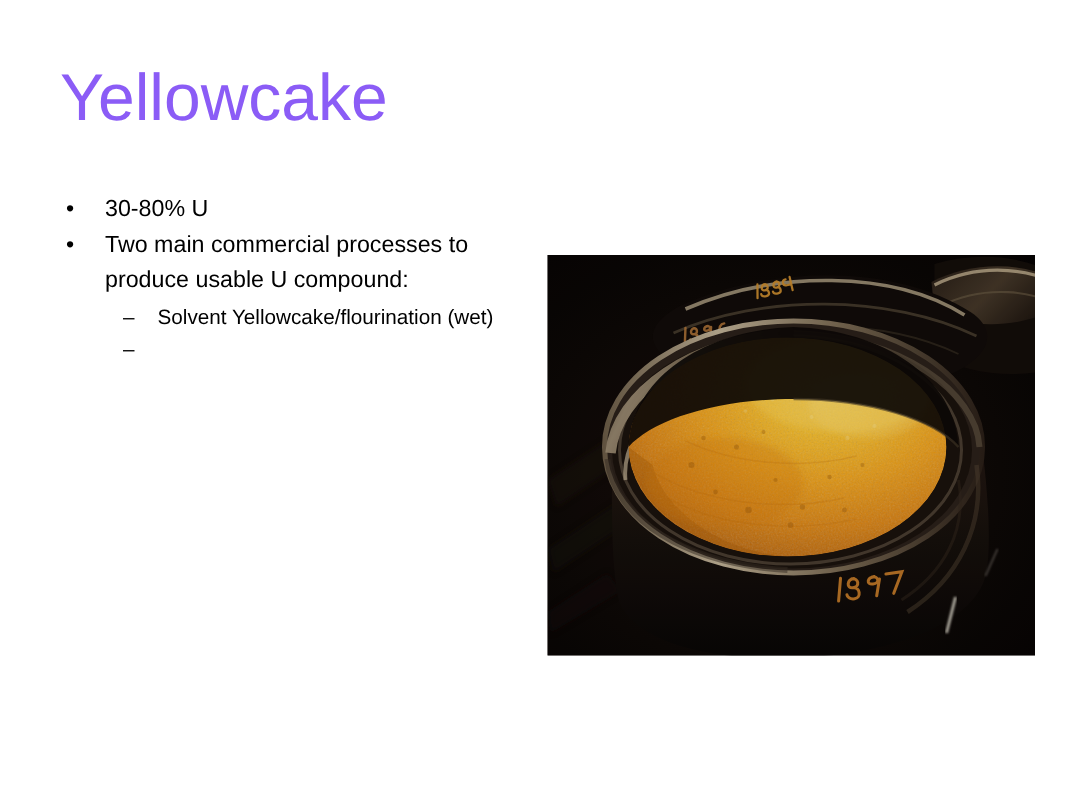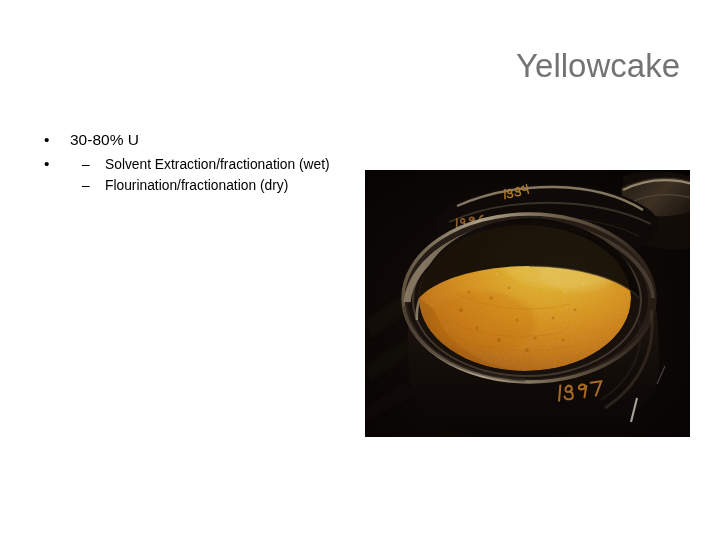--- a/index.html
+++ b/index.html
@@ -23,26 +23,26 @@
     height: 540px;
     background: #ffffff;
   }
 
   
   .slide-title {
     position: absolute;
     left: 40px;
     top: 46px;
     width: 640px;
-    text-align: right;
-    font-size: 33px;
+    text-align: left;
+    font-size: 44px;
     line-height: 40px;
     font-weight: 400;
     letter-spacing: 0px;
-    color: #737373;
+    color: #8b5cf6;
     white-space: nowrap;
   }
 
   
   .body-block {
     position: absolute;
     left: 36px;
     top: 128px;
     width: 320px;
   }
@@ -98,30 +98,30 @@
 
   <div class="body-block">
 
     <div class="bullet-l1">
       <span class="marker">•</span>
       <span>30-80% U</span>
     </div>
 
     <div class="bullet-l1">
       <span class="marker">•</span>
+      <span>Two main commercial processes to produce usable U compound:</span>
     </div>
 
     <div class="l2-group">
       <div class="bullet-l2">
         <span class="marker">–</span>
-        <span>Solvent Extraction/fractionation (wet)</span>
+        <span>Solvent Yellowcake/flourination (wet)</span>
       </div>
       <div class="bullet-l2">
         <span class="marker">–</span>
-        <span>Flourination/fractionation (dry)</span>
       </div>
     </div>
 
   </div>
 
   <div class="photo">
     <svg class="photo-svg" viewBox="0 0 325 267" preserveAspectRatio="none">
       <defs>
         <radialGradient id="gBg" cx="45%" cy="55%" r="80%">
           <stop offset="0%" stop-color="#1a110c"></stop>

